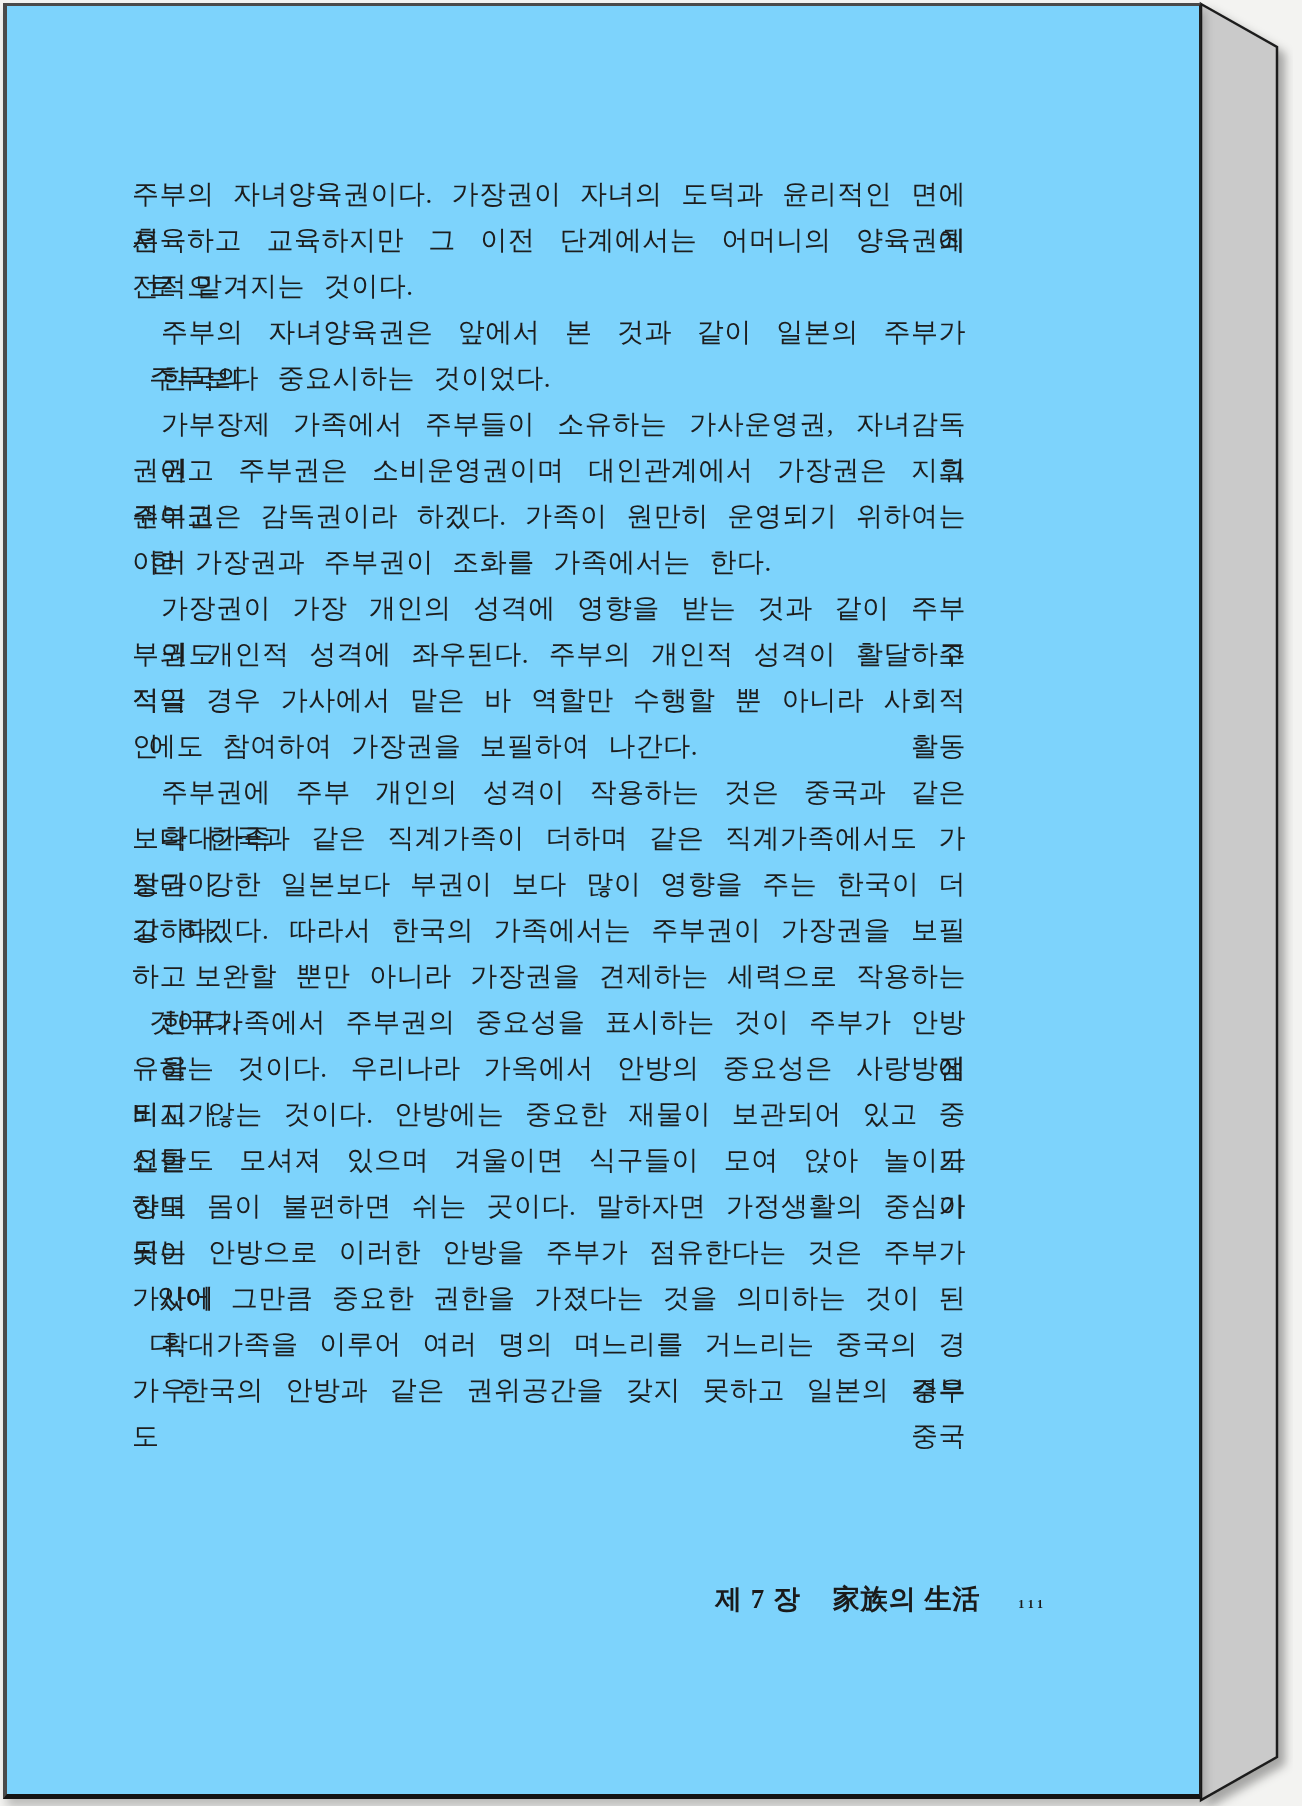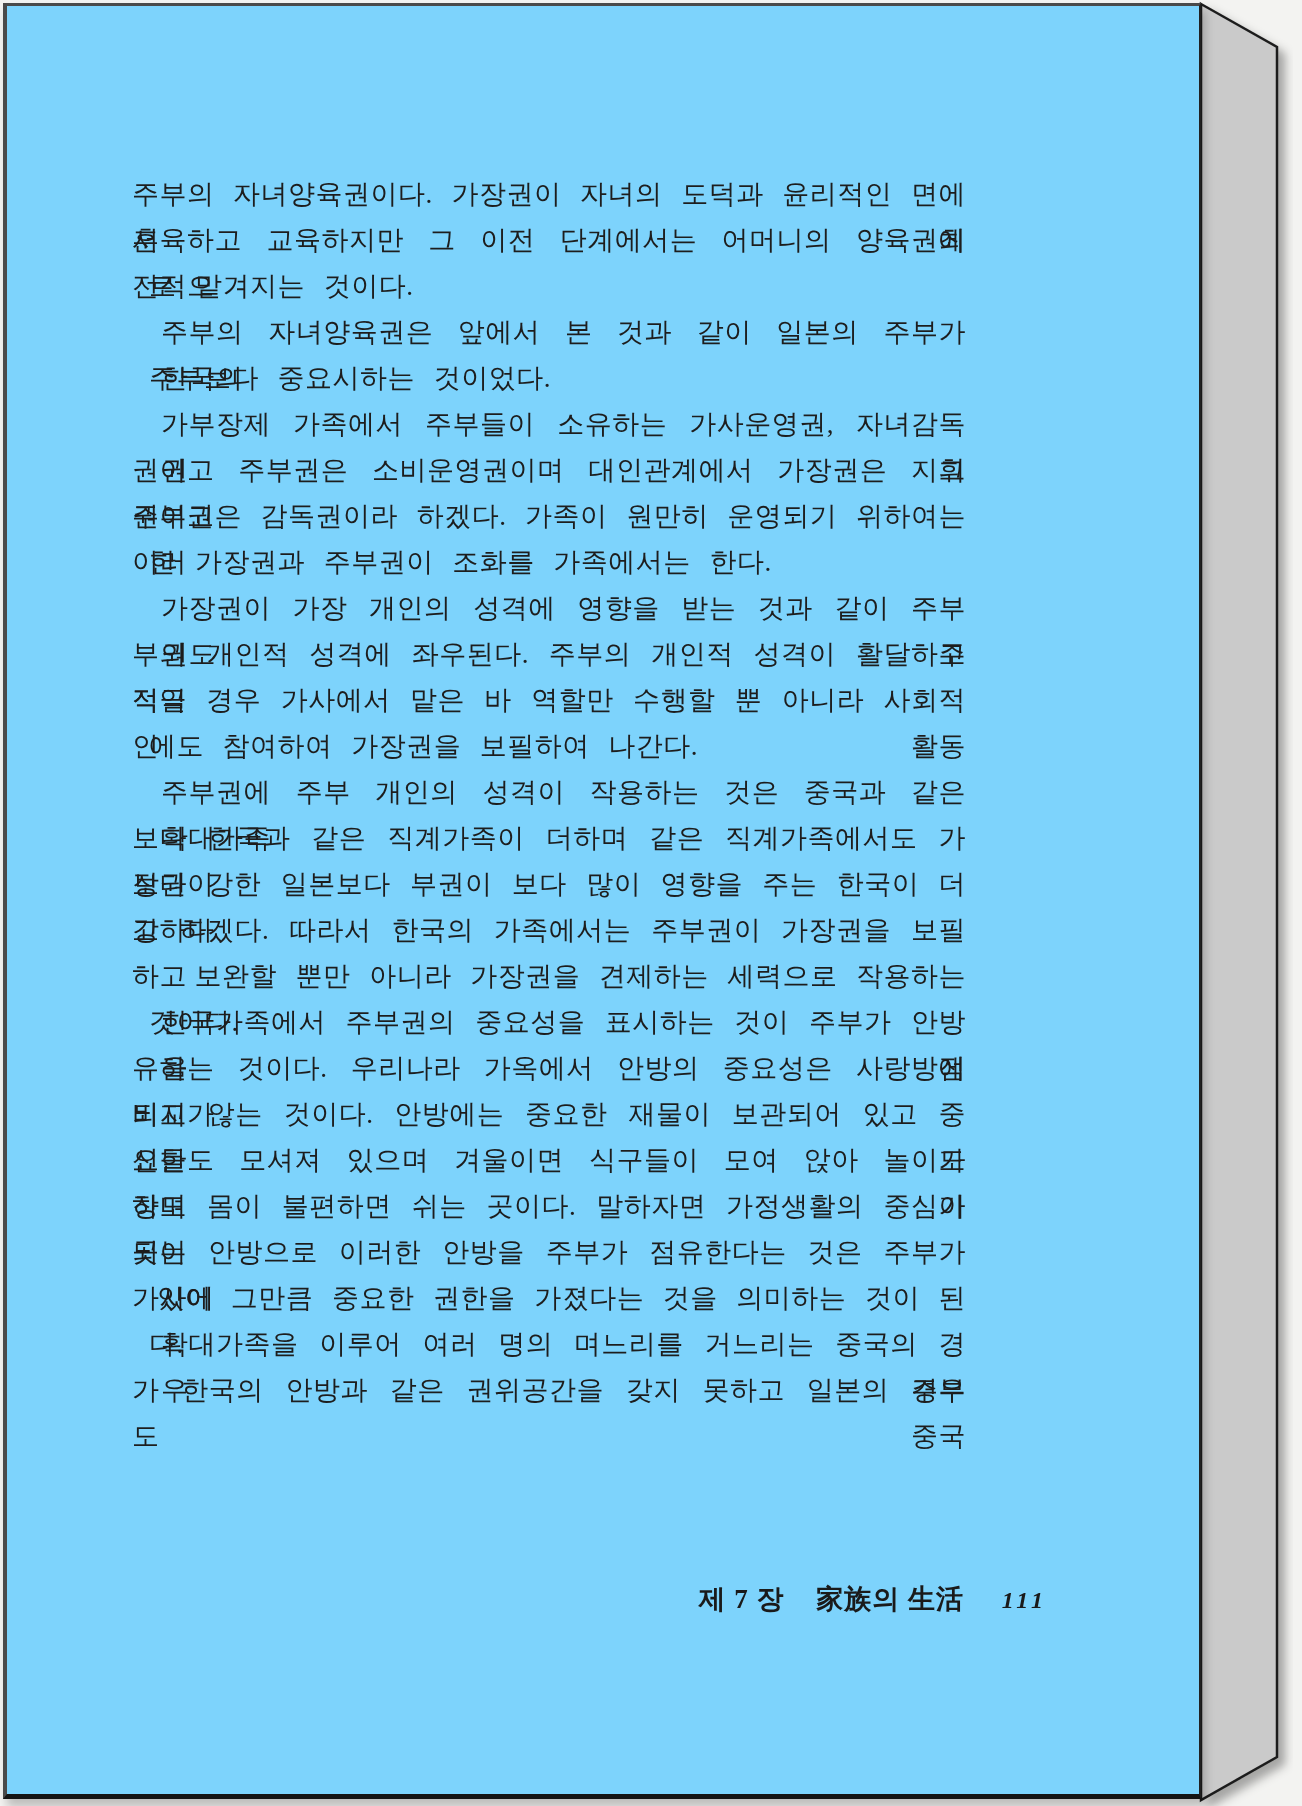--- a/index.html
+++ b/index.html
@@ -48,24 +48,23 @@
     position:absolute;left:125px;top:1575px;width:915px;
     text-align:right;
     font-weight:700;
     font-size:27px;color:#1a1a1a;
     letter-spacing:1px;
     white-space:nowrap;
   }
   .footer .chapter-title{margin-left:24px;}
   .footer .page-number{
     margin-left:30px;
-    font-size:24px;
+    font-size:12px;
     letter-spacing:4px;
     font-weight:700;
-    font-style:italic;
   }
 </style>
 </head>
 <body>
 
 <div class="stage">
 
   <svg class="edge-svg" viewBox="0 0 1302 1806" xmlns="http://www.w3.org/2000/svg">
     <defs>
       <filter id="ds" x="-20%" y="-20%" width="140%" height="140%">

